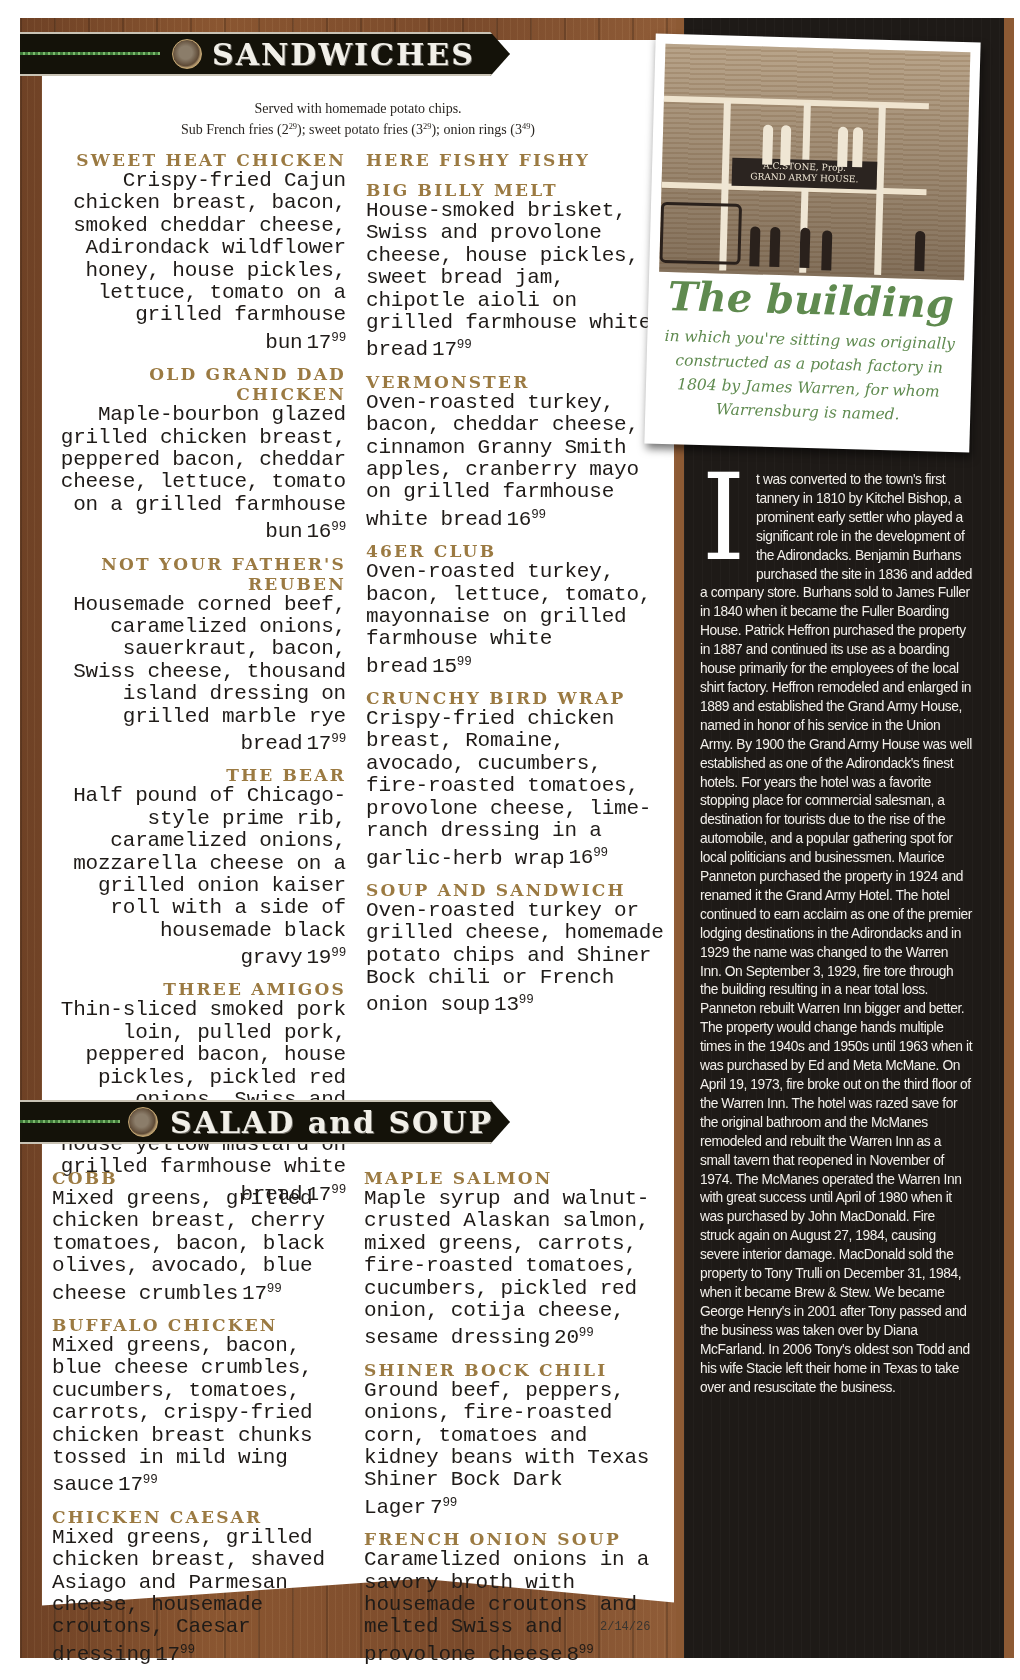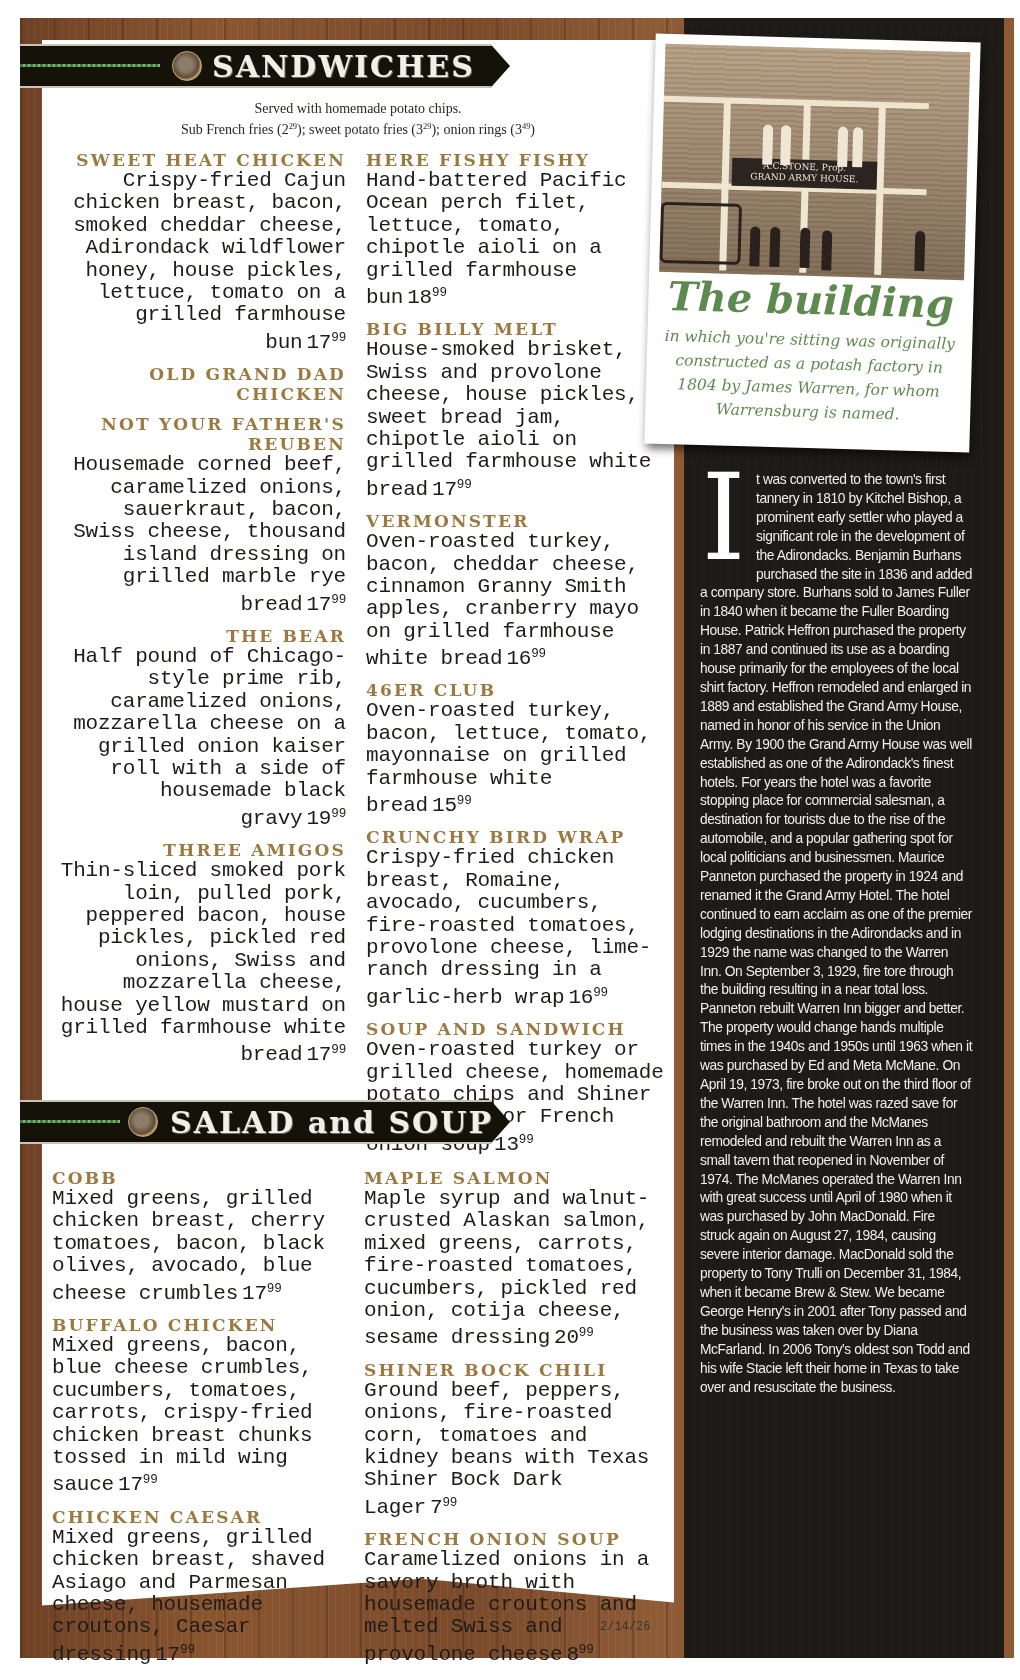--- a/index.html
+++ b/index.html
@@ -116,56 +116,56 @@
     font-family: Liberation Mono, monospace;
   }
 </style>
 </head>
 <body>
 
 <div class="wood"></div>
 <div class="blackboard"></div>
 <div class="paper"></div>
 
-<div class="banner" style="top:44px;text-align:center;">
+<div class="banner" style="top:32px;text-align:center;">
   <div class="rope"></div>
   <div class="bolt" style="left:152px;"></div>
   <div class="title" style="left:192px;">SANDWICHES</div>
 </div>
 
 <div class="intro">
   <div>Served with homemade potato chips.</div>
   <div><span>Sub French fries (2</span><sup>29</sup><span>); sweet potato fries (3</span><sup>29</sup><span>); onion rings (3</span><sup>49</sup><span>)</span></div>
 </div>
 
 <div class="col" style="left:54px; top:150px;text-align:right;">
     <div class="item">
       <div class="item-name">Sweet Heat Chicken</div>
       <div class="item-desc"><span>Crispy-fried Cajun chicken breast, bacon, smoked cheddar cheese, Adirondack wildflower honey, house pickles, lettuce, tomato on a grilled farmhouse bun</span><span class="price"><span>17</span><sup>99</sup></span></div>
     </div>
     <div class="item">
       <div class="item-name">Old Grand Dad Chicken</div>
+      <div class="item-desc"><span>Maple-bourbon glazed grilled chicken breast, peppered bacon, cheddar cheese, lettuce, tomato on a grilled farmhouse bun</span><span class="price"><span>16</span><sup>99</sup></span></div>
     </div>
     <div class="item">
       <div class="item-name">Not Your Father's Reuben</div>
       <div class="item-desc"><span>Housemade corned beef, caramelized onions, sauerkraut, bacon, Swiss cheese, thousand island dressing on grilled marble rye bread</span><span class="price"><span>17</span><sup>99</sup></span></div>
     </div>
     <div class="item">
       <div class="item-name">The Bear</div>
       <div class="item-desc"><span>Half pound of Chicago-style prime rib, caramelized onions, mozzarella cheese on a grilled onion kaiser roll with a side of housemade black gravy</span><span class="price"><span>19</span><sup>99</sup></span></div>
     </div>
     <div class="item">
       <div class="item-name">Three Amigos</div>
       <div class="item-desc"><span>Thin-sliced smoked pork loin, pulled pork, peppered bacon, house pickles, pickled red onions, Swiss and mozzarella cheese, house yellow mustard on grilled farmhouse white bread</span><span class="price"><span>17</span><sup>99</sup></span></div>
     </div>
   </div>
 <div class="col" style="left:366px; top:150px; width:300px;">
     <div class="item">
       <div class="item-name">Here Fishy Fishy</div>
-      <div class="item-desc"><span>Hand-battered Pacific Ocean perch filet, lettuce, tomato, chipotle aioli on a grilled farmhouse bun</span><span class="price"><span>18</span><sup>99</sup></span></div>
     </div>
     <div class="item">
       <div class="item-name">Big Billy Melt</div>
       <div class="item-desc"><span>House-smoked brisket, Swiss and provolone cheese, house pickles, sweet bread jam, chipotle aioli on grilled farmhouse white bread</span><span class="price"><span>17</span><sup>99</sup></span></div>
     </div>
     <div class="item">
       <div class="item-name">Vermonster</div>
       <div class="item-desc"><span>Oven-roasted turkey, bacon, cheddar cheese, cinnamon Granny Smith apples, cranberry mayo on grilled farmhouse white bread</span><span class="price"><span>16</span><sup>99</sup></span></div>
     </div>
     <div class="item">

